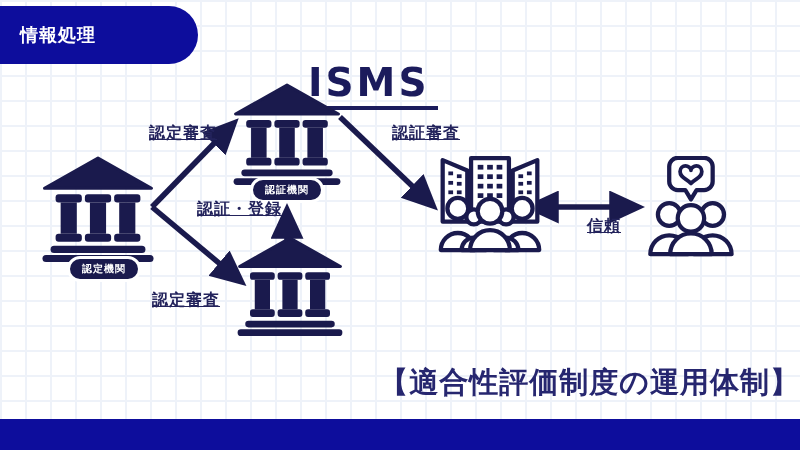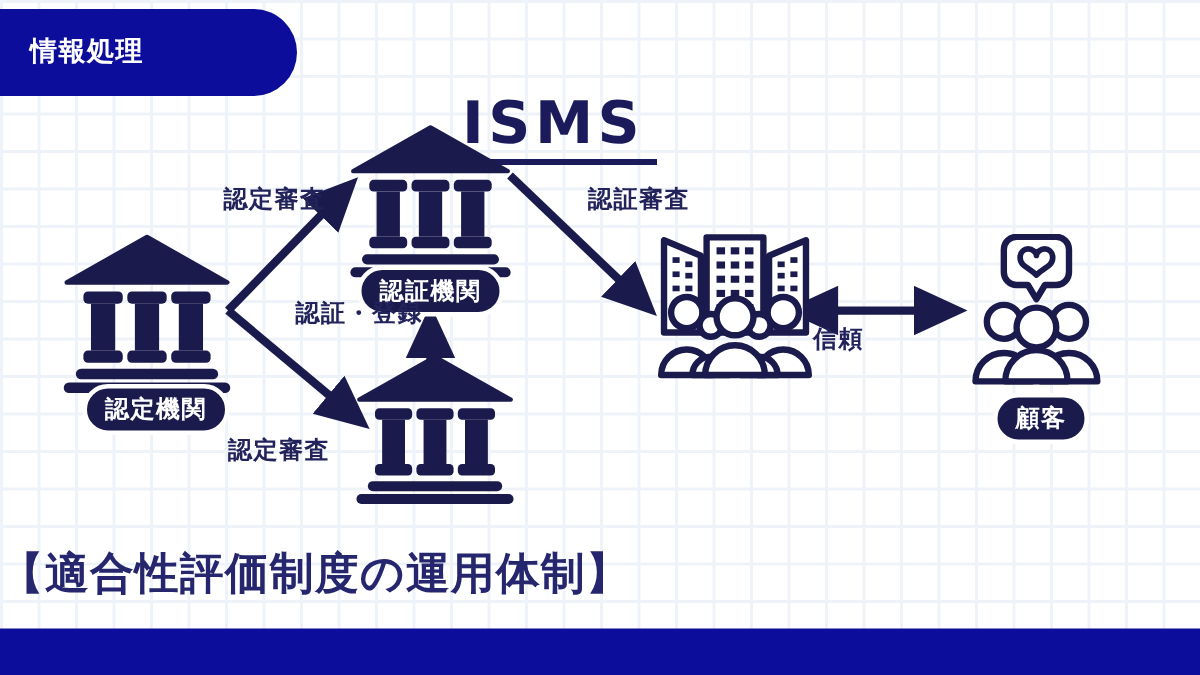--- a/index.html
+++ b/index.html
@@ -41,29 +41,29 @@
   .icon-abs{position:absolute;}
   .bank-fill{fill:var(--icon-navy);}
   .bank-stroke{stroke:var(--icon-navy);stroke-width:3;stroke-linejoin:round;fill:var(--icon-navy);}
   .outline{stroke:var(--icon-navy);stroke-width:4.5;fill:#fff;stroke-linejoin:round;}
   .outline-thin{stroke:var(--icon-navy);stroke-width:4;fill:#fff;stroke-linejoin:round;}
   .arrow-line{stroke:var(--icon-navy);stroke-width:5.5;fill:none;}
   .pill{
     position:absolute;transform:translateX(-50%);
     background:var(--icon-navy);color:#fff;
     border:3px solid #fff;border-radius:18px;
-    font-size:16px;font-weight:bold;letter-spacing:1px;
+    font-size:10px;font-weight:bold;letter-spacing:1px;
     padding:3px 12px;white-space:nowrap;line-height:1.35;
   }
   .flow-label{
     position:absolute;color:var(--label-navy);
-    font-size:16px;font-weight:600;white-space:nowrap;letter-spacing:1px;
+    font-size:16px;font-weight:600;white-space:nowrap;letter-spacing:1px;text-decoration:underline;
   }
   .caption{
-    position:absolute;left:0;top:363px;width:800px;text-align:left;
+    position:absolute;left:0;top:363px;width:800px;text-align:right;
     font-size:29px;font-weight:bold;color:var(--caption-navy);letter-spacing:1px;
   }
   .bottom-bar{position:absolute;left:0;bottom:0;width:800px;height:31px;background:var(--brand-blue);}
 </style>
 </head>
 <body>
 
 <div class="canvas">
 
   <svg width="0" height="0" style="position:absolute" aria-hidden="true">
@@ -180,23 +180,22 @@
   <svg class="icon-abs" style="left:640px;top:156px" width="100" height="102" viewBox="0 0 104 108">
     <path class="outline" d="M39,2 H67 A9,9 0 0 1 76,11 V27 A9,9 0 0 1 67,36 H59 L53,46 L47,36 H39 A9,9 0 0 1 30,27 V11 A9,9 0 0 1 39,2 Z"></path>
     <path class="outline-thin" d="M53 29 C 48 23.5, 41.5 23, 41.5 16.5 C 41.5 12.5, 44.5 10.5, 47.2 10.5 C 50 10.5, 53 12.8, 53 15.2 C 53 12.8, 56 10.5, 58.8 10.5 C 61.5 10.5, 64.5 12.5, 64.5 16.5 C 64.5 23, 58 23.5, 53 29 Z"></path>
     <circle class="outline" cx="30" cy="62" r="12"></circle>
     <path class="outline" d="M10,104 A20,20 0 0 1 50,104 Z"></path>
     <circle class="outline" cx="76" cy="62" r="12"></circle>
     <path class="outline" d="M56,104 A20,20 0 0 1 96,104 Z"></path>
     <circle class="outline" cx="53" cy="66" r="14"></circle>
     <path class="outline" d="M31,104 A22,22 0 0 1 75,104 Z"></path>
   </svg>
-  <div class="pill" style="left:694px;top:262px">顧客</div>
 
   <div class="flow-label" style="left:149px;top:123px">認定審査</div>
   <div class="flow-label" style="left:152px;top:290px">認定審査</div>
   <div class="flow-label" style="left:392px;top:123px">認証審査</div>
   <div class="flow-label" style="left:197px;top:199px">認証・登録</div>
-  <div class="flow-label" style="left:542px;top:216px">信頼</div>
+  <div class="flow-label" style="left:587px;top:216px">信頼</div>
 
   <div class="caption">【適合性評価制度の運用体制】</div>
   <div class="bottom-bar"></div>
 </div>
 
 </body></html>

